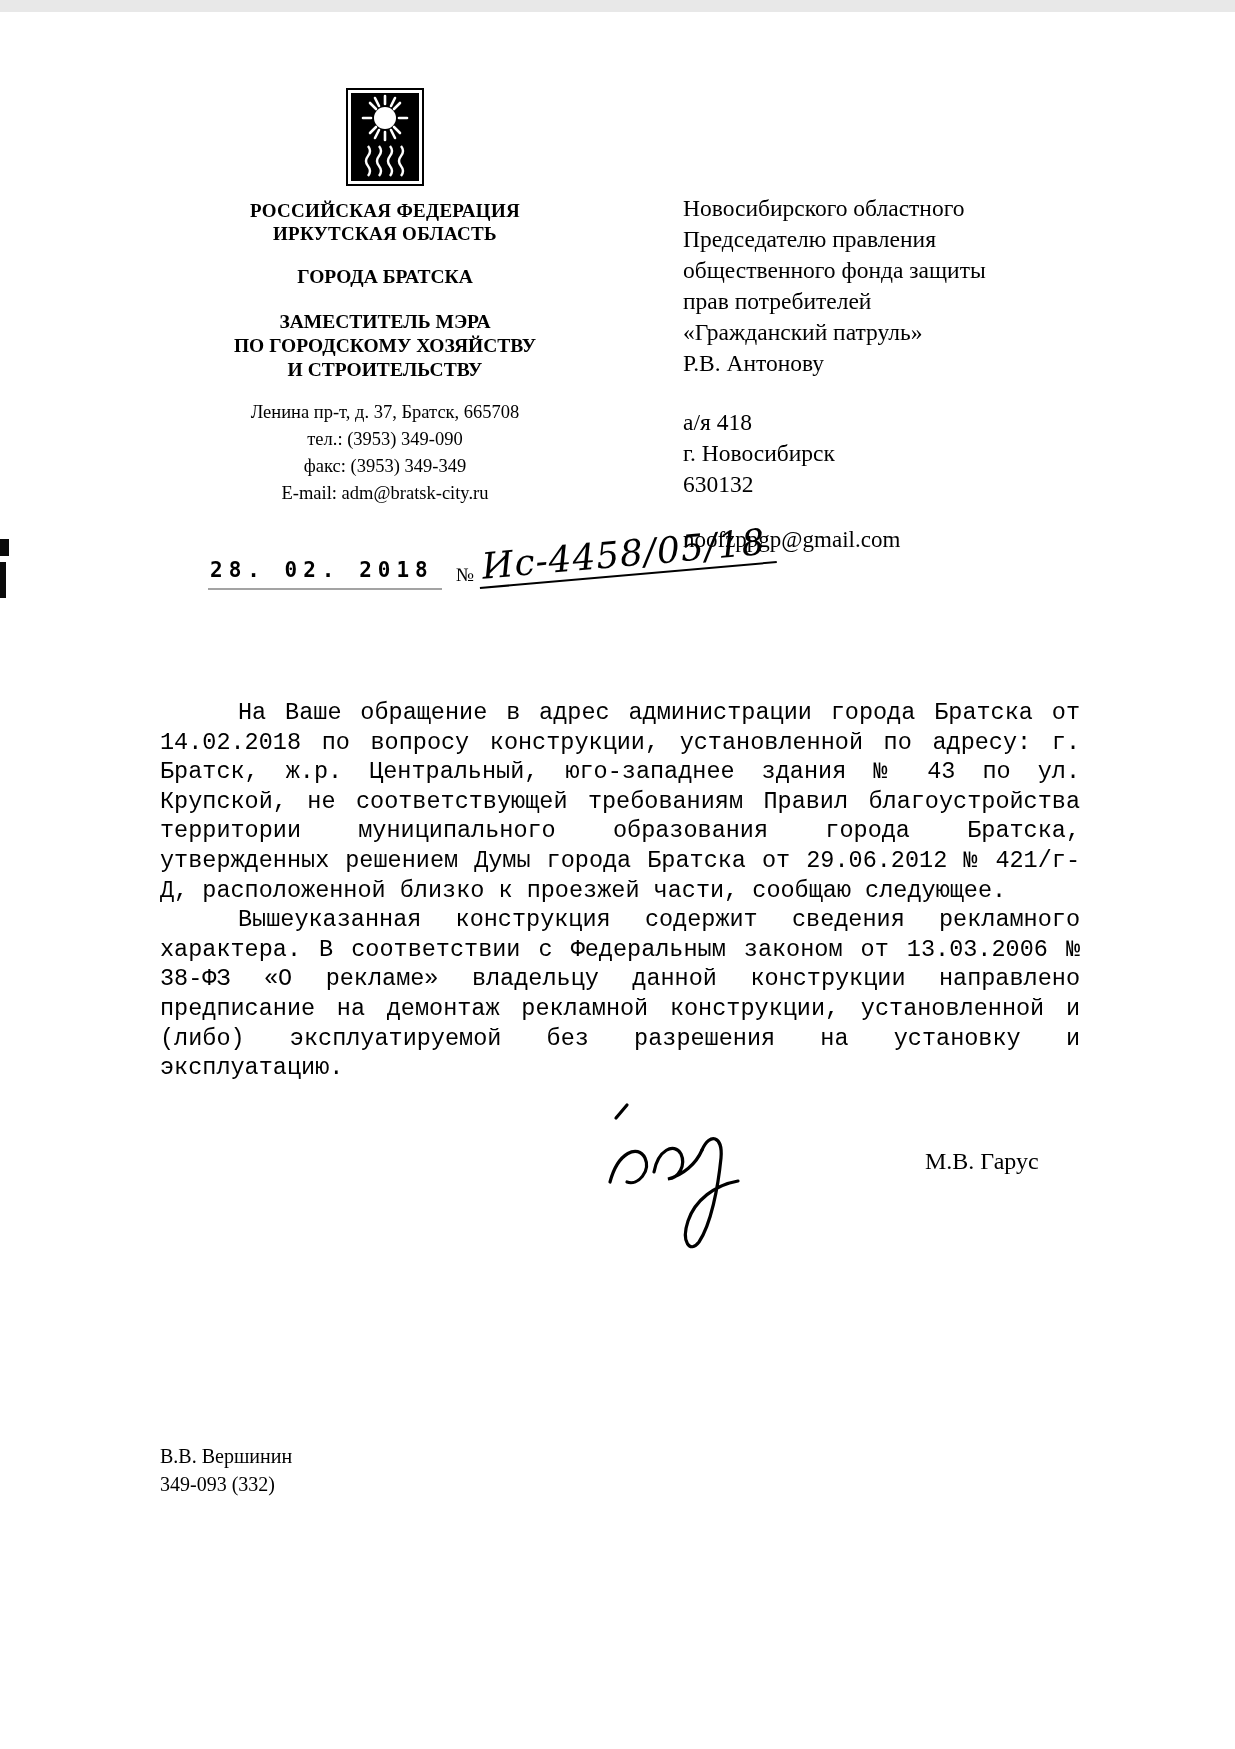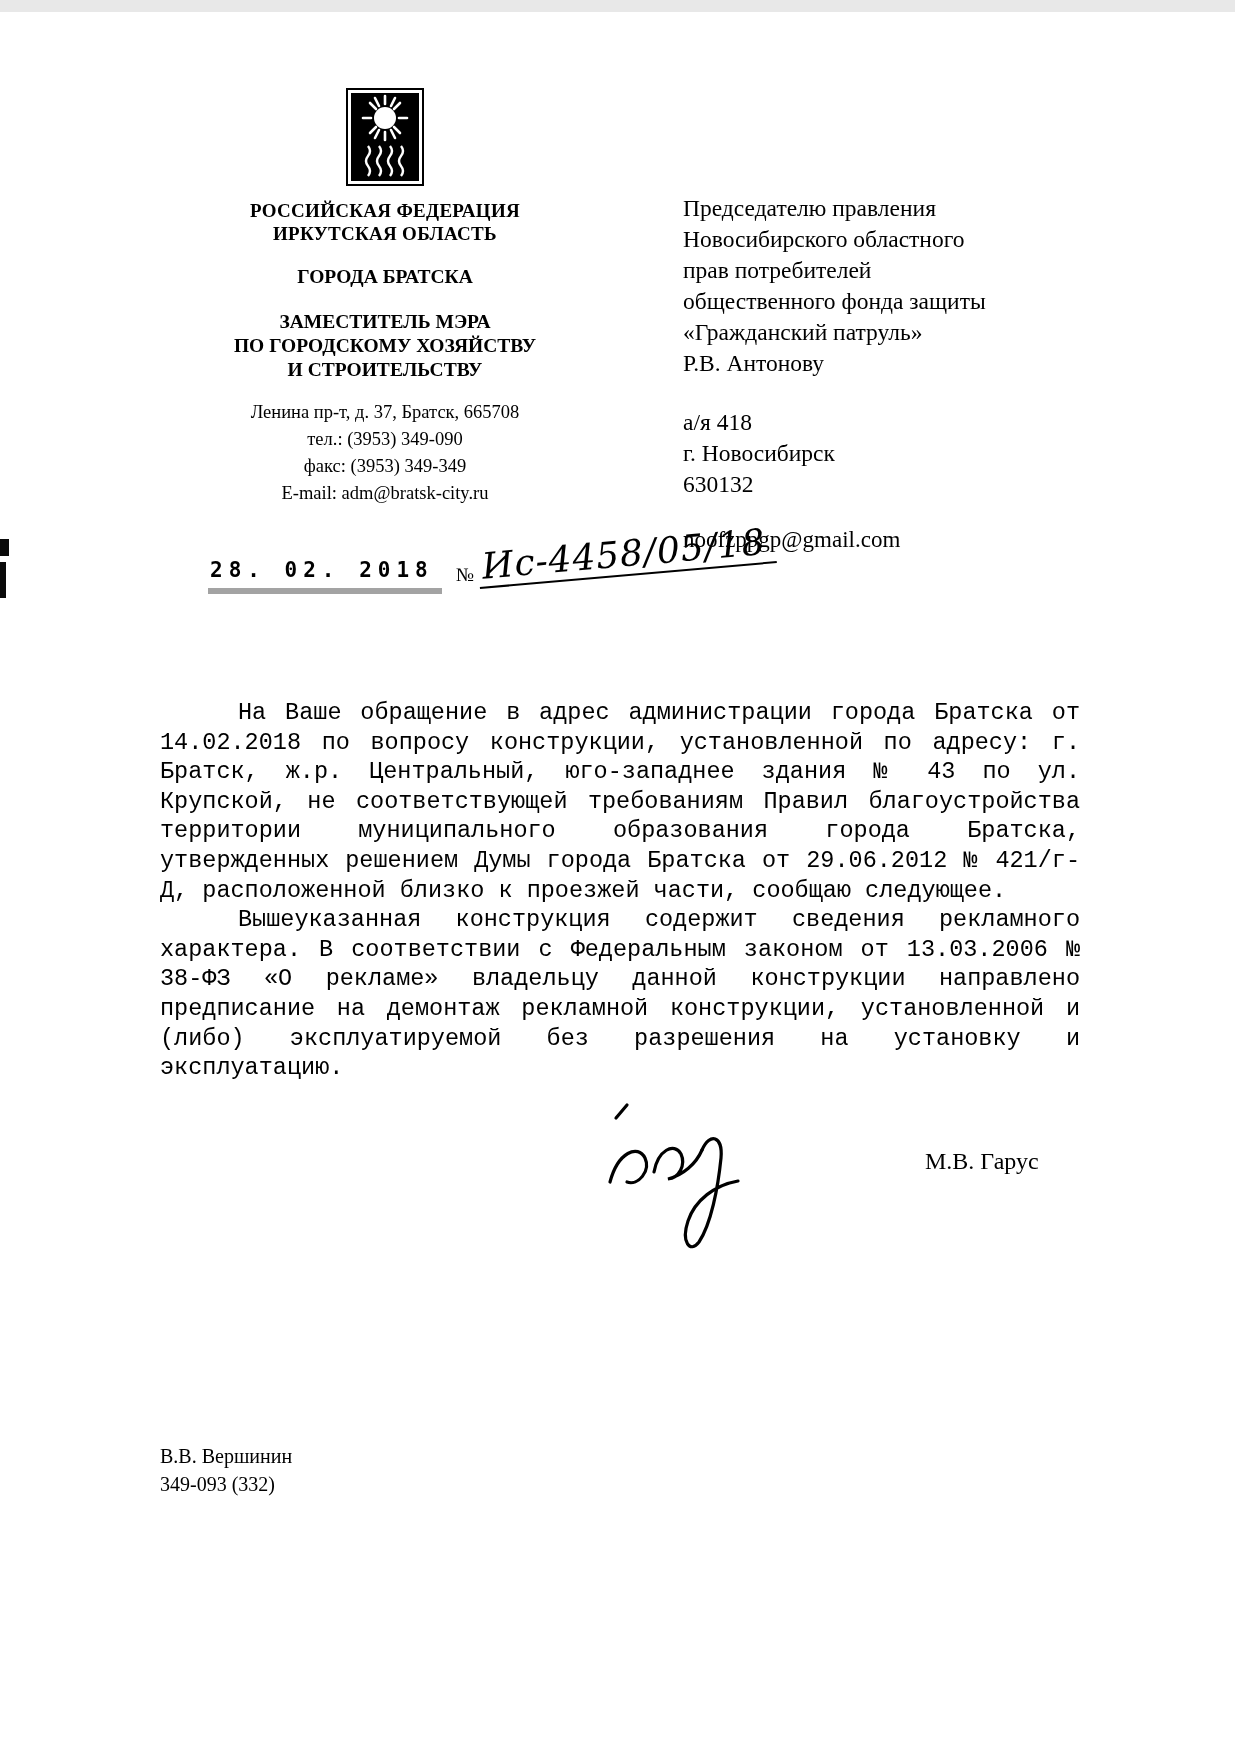--- a/index.html
+++ b/index.html
@@ -23,21 +23,21 @@
   .lh-org   { font-weight:bold; font-size:19.5px; line-height:24px; margin-top:20px; }
   .lh-dept  { font-weight:bold; font-size:19.5px; line-height:24px; margin-top:21px;text-align:center; }
   .lh-addr  { font-size:18.5px; line-height:27px; margin-top:17px; }
 
   
   .ref-row { position:absolute; left:208px; top:534px; white-space:nowrap; }
   .date-stamp {
     display:inline-block;
     font-family:"DejaVu Sans Mono", monospace;
     font-weight:bold; font-size:21px; letter-spacing:6px;
-    border-bottom:6px solid #a3a3a3; padding:0 8px 6px 2px;
+    border-bottom:2px solid #a3a3a3; padding:0 8px 6px 2px;
   }
   .num-label { font-size:19px; margin:0 6px 0 14px; vertical-align:-4px; }
   .handwritten-num {
     display:inline-block;
     font-family:"DejaVu Serif", serif; font-style:italic;
     font-size:36px; letter-spacing:1px;
     transform:rotate(-5deg); transform-origin:left bottom;
     border-bottom:2px solid #000; padding:0 10px 0 4px;
     vertical-align:-2px;
   }
@@ -121,24 +121,24 @@
       <div>факс: (3953) 349-349</div>
       <div>E-mail: adm@bratsk-city.ru</div>
     </div>
   </div>
 
   <div class="ref-row">
     <span class="date-stamp">28. 02. 2018</span><span class="num-label">№</span><span class="handwritten-num">Ис-4458/05/18</span>
   </div>
 
   <div class="addressee">
+    <div class="addr-line">Новосибирского областного</div>
     <div class="addr-line">Председателю правления</div>
-    <div class="addr-line">Новосибирского областного</div>
+    <div class="addr-line">общественного фонда защиты</div>
     <div class="addr-line">прав потребителей</div>
-    <div class="addr-line">общественного фонда защиты</div>
     <div class="addr-line">«Гражданский патруль»</div>
     <div class="addr-line">Р.В. Антонову</div>
     <div class="addr-postal">
       <div class="addr-line">а/я 418</div>
       <div class="addr-line">г. Новосибирск</div>
       <div class="addr-line">630132</div>
     </div>
     <div class="addr-email">noofzppgp@gmail.com</div>
   </div>
 

